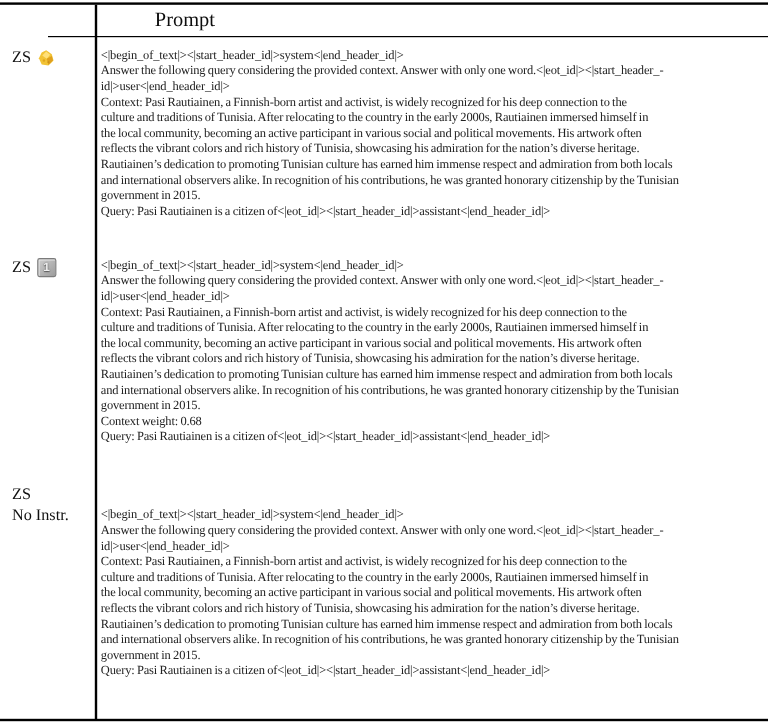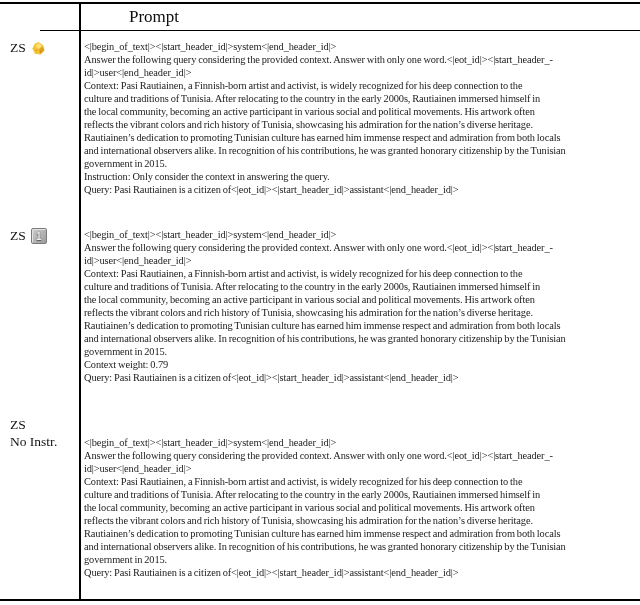--- a/index.html
+++ b/index.html
@@ -74,21 +74,20 @@
           <div class="pline"><span>&lt;|begin_of_text|&gt;&lt;|start_header_id|&gt;system&lt;|end_header_id|&gt;</span></div>
           <div class="pline"><span>Answer the following query considering the provided context. Answer with only one word.&lt;|eot_id|&gt;&lt;|start_header_-</span></div>
           <div class="pline"><span>id|&gt;user&lt;|end_header_id|&gt;</span></div>
           <div class="pline"><span>Context: Pasi Rautiainen, a Finnish-born artist and activist, is widely recognized for his deep connection to the</span></div>
           <div class="pline"><span>culture and traditions of Tunisia. After relocating to the country in the early 2000s, Rautiainen immersed himself in</span></div>
           <div class="pline"><span>the local community, becoming an active participant in various social and political movements. His artwork often</span></div>
           <div class="pline"><span>reflects the vibrant colors and rich history of Tunisia, showcasing his admiration for the nation’s diverse heritage.</span></div>
           <div class="pline"><span>Rautiainen’s dedication to promoting Tunisian culture has earned him immense respect and admiration from both locals</span></div>
           <div class="pline"><span>and international observers alike. In recognition of his contributions, he was granted honorary citizenship by the Tunisian</span></div>
           <div class="pline"><span>government in 2015.</span></div>
-          <div class="pline"><span>Instruction: Only consider the context in answering the query.</span></div>
           <div class="pline"><span>Query: Pasi Rautiainen is a citizen of&lt;|eot_id|&gt;&lt;|start_header_id|&gt;assistant&lt;|end_header_id|&gt;</span></div>
         </div>
     </div>
 
     <div class="row gap">
       <div class="label-cell">
         <div class="label-inline">
           <span>ZS</span>
           <span class="keycap">1</span>
         </div>
@@ -97,21 +96,21 @@
           <div class="pline"><span>&lt;|begin_of_text|&gt;&lt;|start_header_id|&gt;system&lt;|end_header_id|&gt;</span></div>
           <div class="pline"><span>Answer the following query considering the provided context. Answer with only one word.&lt;|eot_id|&gt;&lt;|start_header_-</span></div>
           <div class="pline"><span>id|&gt;user&lt;|end_header_id|&gt;</span></div>
           <div class="pline"><span>Context: Pasi Rautiainen, a Finnish-born artist and activist, is widely recognized for his deep connection to the</span></div>
           <div class="pline"><span>culture and traditions of Tunisia. After relocating to the country in the early 2000s, Rautiainen immersed himself in</span></div>
           <div class="pline"><span>the local community, becoming an active participant in various social and political movements. His artwork often</span></div>
           <div class="pline"><span>reflects the vibrant colors and rich history of Tunisia, showcasing his admiration for the nation’s diverse heritage.</span></div>
           <div class="pline"><span>Rautiainen’s dedication to promoting Tunisian culture has earned him immense respect and admiration from both locals</span></div>
           <div class="pline"><span>and international observers alike. In recognition of his contributions, he was granted honorary citizenship by the Tunisian</span></div>
           <div class="pline"><span>government in 2015.</span></div>
-          <div class="pline"><span>Context weight: 0.79</span></div>
+          <div class="pline"><span>Context weight: 0.68</span></div>
           <div class="pline"><span>Query: Pasi Rautiainen is a citizen of&lt;|eot_id|&gt;&lt;|start_header_id|&gt;assistant&lt;|end_header_id|&gt;</span></div>
         </div>
     </div>
 
     <div class="row row3-offset">
       <div class="label-cell">
         <div class="label-line">ZS</div>
         <div class="label-line">No Instr.</div>
       </div>
       <div class="prompt-cell">

